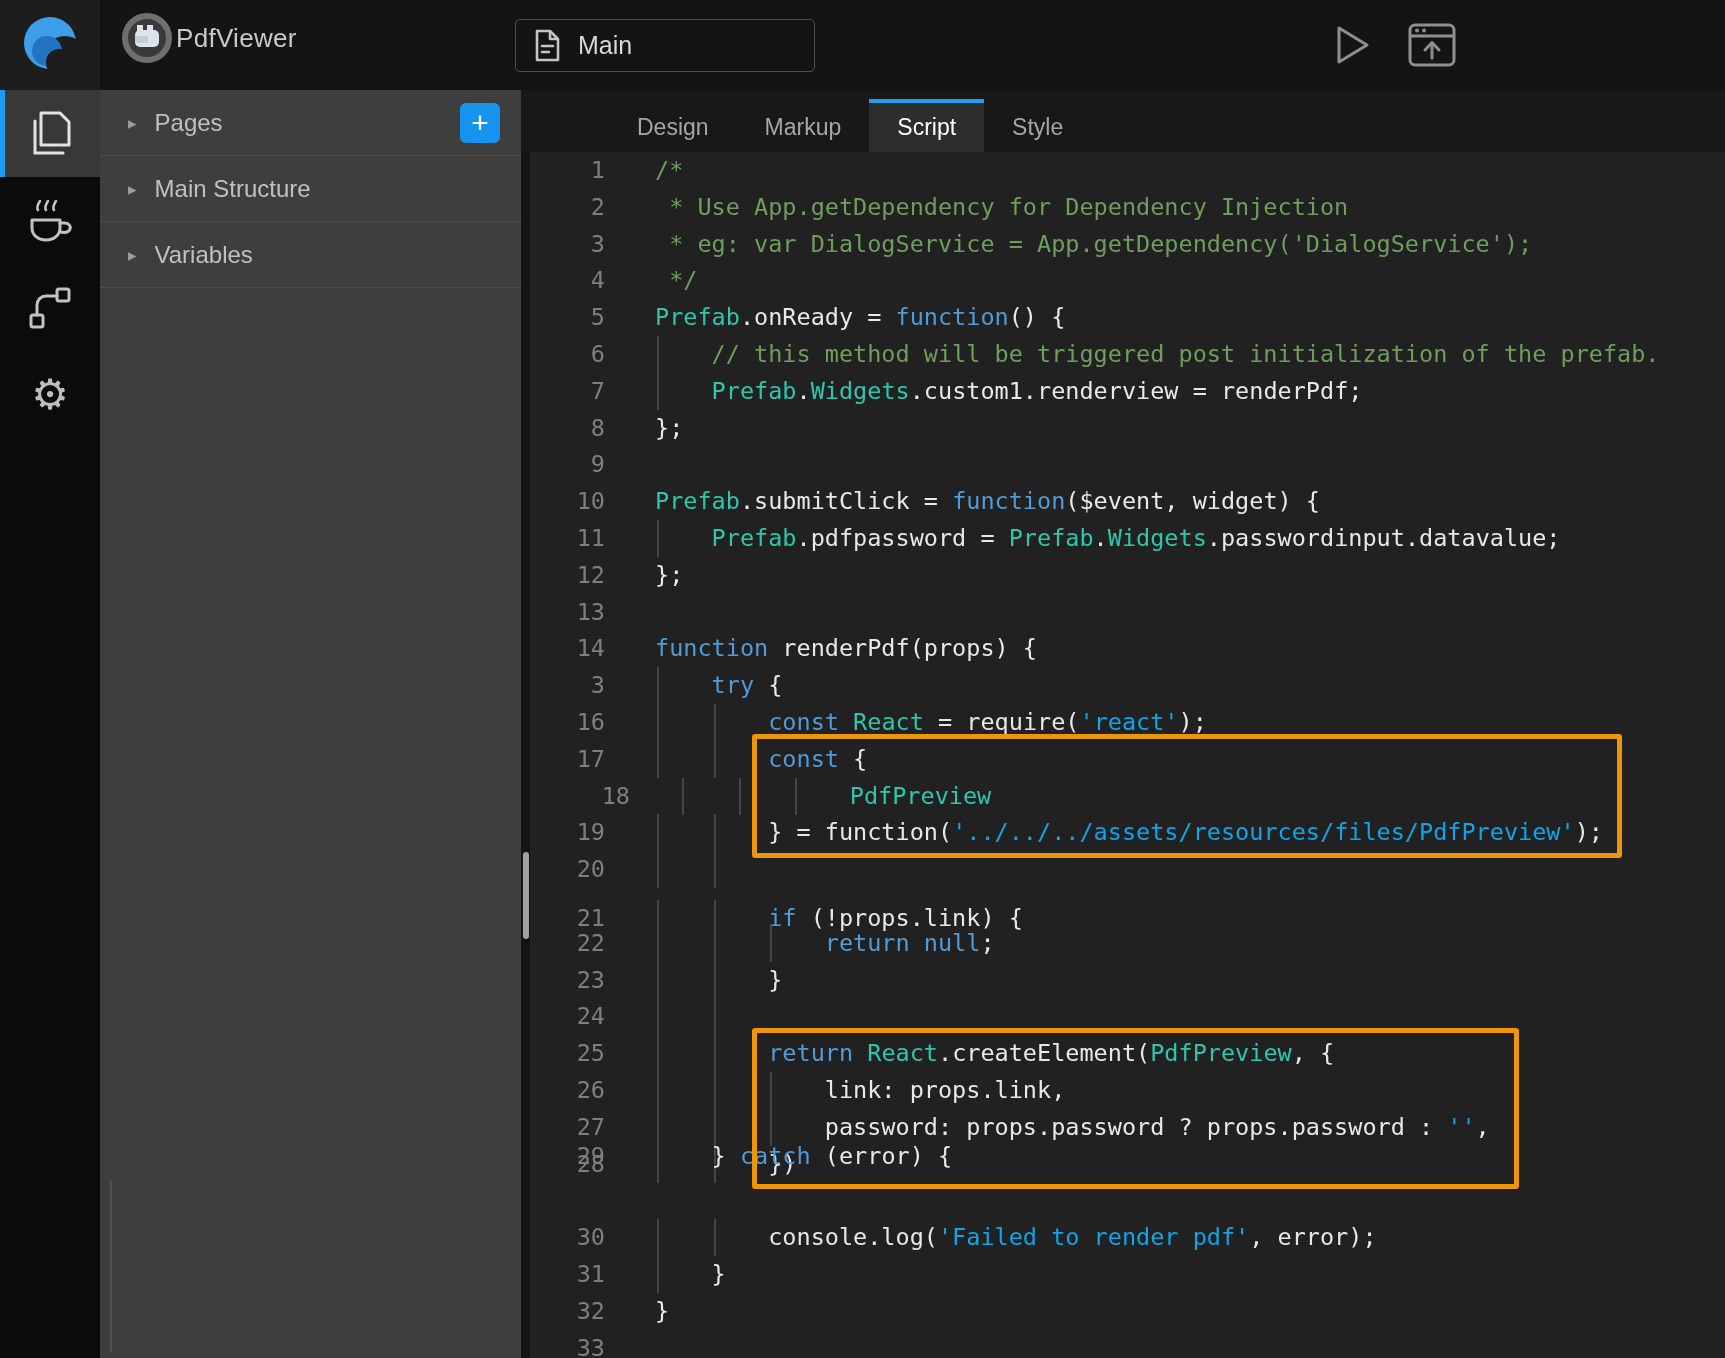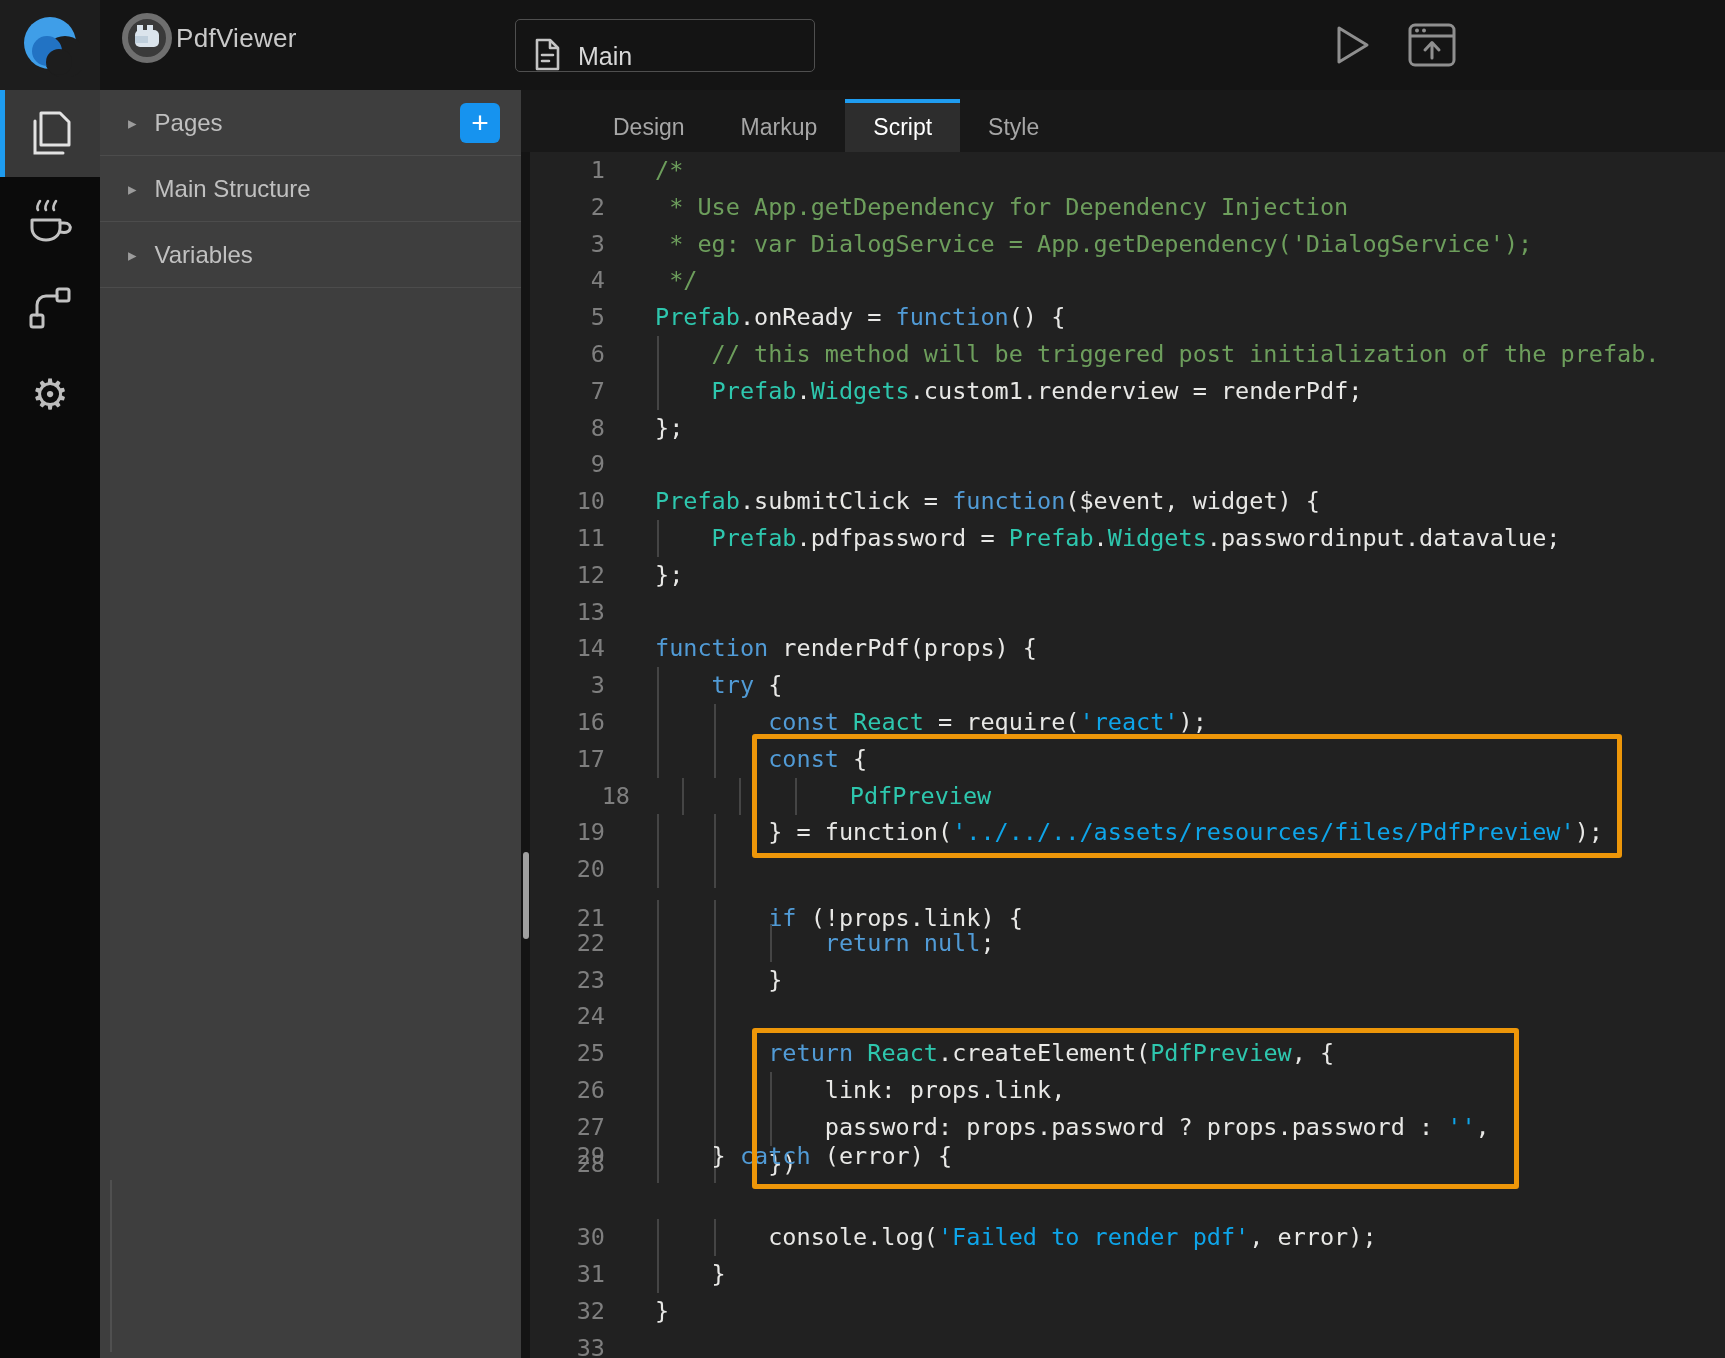--- a/index.html
+++ b/index.html
@@ -5,21 +5,21 @@
   * { margin:0; padding:0; box-sizing:border-box; }
   html,body { width:1725px; height:1358px; overflow:hidden; background:#111; }
   body { font-family:"Liberation Sans", sans-serif; }
   .screen { position:relative; width:1725px; height:1358px; background:#161616; }
 
   
   .topbar { position:absolute; left:0; top:0; width:1725px; height:90px; background:#141414; }
   .logo-tile { position:absolute; left:0; top:0; width:100px; height:90px; background:#1d1d1d; display:flex; align-items:center; justify-content:center; }
   .prefab-id { position:absolute; left:122px; top:0; height:76px; display:flex; align-items:center; gap:4px; }
   .prefab-title { color:#c9c9c9; font-size:26px; letter-spacing:.3px; }
-  .page-selector { position:absolute; left:515px; top:19px; width:300px; height:53px; border:1.5px solid #4f4f4f; border-radius:5px; display:flex; align-items:flex-end; gap:17px; padding-left:18px; cursor:pointer; }
+  .page-selector { position:absolute; left:515px; top:19px; width:300px; height:53px; border:1.5px solid #4f4f4f; border-radius:5px; display:flex; align-items:center; gap:17px; padding-left:18px; cursor:pointer; }
   .page-selector-label { color:#d8d8d8; font-size:25px; }
   .tb-btn { position:absolute; top:0; height:90px; display:flex; align-items:center; justify-content:center; background:none; border:none; cursor:pointer; }
   .tb-play { left:1328px; width:50px; }
   .tb-publish { left:1402px; width:60px; }
 
   
   .rail { position:absolute; left:0; top:90px; width:100px; height:1268px; background:#0b0b0b; }
   .rail-item { position:relative; width:100px; height:87px; display:flex; align-items:center; justify-content:center; cursor:pointer; }
   .rail-item.active { background:#383838; }
   .rail-item.active::before { content:""; position:absolute; left:0; top:0; bottom:0; width:5px; background:#1e9cf0; }
@@ -29,21 +29,21 @@
   .panel { position:absolute; left:100px; top:90px; width:421px; height:1268px; background:#3e3e3e; }
   .panel-row { position:relative; height:66px; display:flex; align-items:center; padding-left:28px; border-bottom:1px solid #4c4c4c; cursor:pointer; }
   .caret { color:#9c9c9c; font-size:17px; margin-right:18px; font-family:"DejaVu Sans", sans-serif; }
   .panel-row-label { color:#c0c0c0; font-size:24px; }
   .add-btn { position:absolute; right:21px; top:13px; width:40px; height:40px; background:#1693ef; border:none; border-radius:6px; color:#fff; font-size:30px; font-weight:300; line-height:38px; cursor:pointer; }
   .collapse-btn { position:absolute; right:-27px; top:20px; width:28px; height:42px; background:#3d3d3d; border:none; border-radius:0 6px 6px 0; color:#cfcfcf; font-size:22px; cursor:pointer; font-family:"DejaVu Sans", sans-serif; }
   .panel-scroll-hint { position:absolute; left:10px; top:1090px; width:2px; height:172px; background:#5b5b5b; opacity:.65; }
 
   
   .editor { position:absolute; left:521px; top:90px; width:1204px; height:1268px; background:#212121; }
-  .tabbar { position:absolute; left:0; top:0; width:1204px; height:62px; background:#181818; display:flex; align-items:flex-end; padding-left:64px; }
+  .tabbar { position:absolute; left:0; top:0; width:1204px; height:62px; background:#181818; display:flex; align-items:flex-end; padding-left:88px; }
   .tab { height:53px; padding:0 28px; display:flex; align-items:center; color:#a6a6a6; font-size:23px; cursor:pointer; border-top:4px solid transparent; }
   .tab.active { background:#2d2d2d; color:#ffffff; border-top:4px solid #1f9df1; }
 
   .code-area { position:absolute; left:0; top:62px; width:1204px; height:1206px; background:#212121; overflow:hidden; font-family:"DejaVu Sans Mono","Liberation Mono",monospace; font-size:23.5px; cursor:text; }
   .gutter-strip { position:absolute; left:0; top:0; width:9px; height:1206px; background:#141414; }
   .code-scrollthumb { position:absolute; left:2px; top:700px; width:6px; height:87px; background:#a0a0a0; border-radius:3px; cursor:pointer; }
   .cl { position:absolute; left:0; width:1204px; height:37px; line-height:37px; white-space:pre; }
   .ln { position:absolute; left:0; width:84px; text-align:right; color:#7f7f7f; }
   .ct { position:absolute; left:134px; }
   .guide { position:absolute; top:0; bottom:0; width:2px; background:#454545; }

